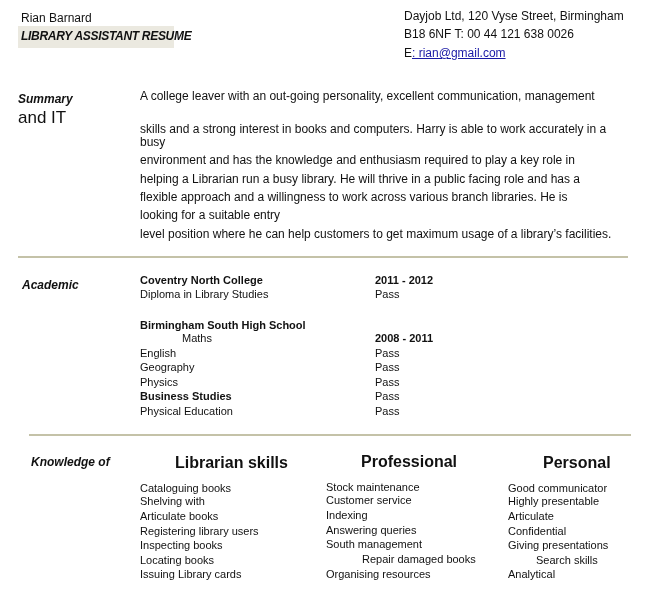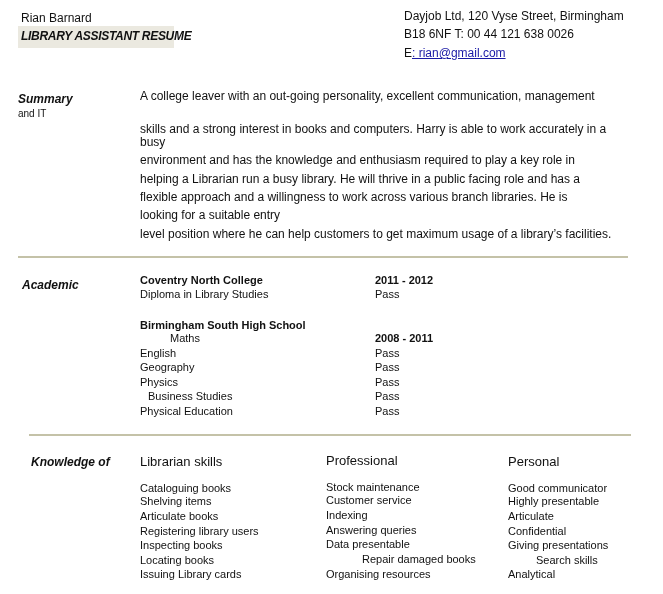--- a/index.html
+++ b/index.html
@@ -5,27 +5,27 @@
   html, body { margin:0; padding:0; background:#ffffff; }
   body { width:663px; height:594px; position:relative; overflow:hidden;
          font-family:"Liberation Sans", "DejaVu Sans", sans-serif; color:#111; font-size:11px; }
   .abs { position:absolute; white-space:nowrap; }
   .name { left:21px; top:11px; font-size:12px; }
   .title { left:18px; top:26px; width:156px; height:22px; background:#ebe9e0; }
   .title span { position:absolute; left:3px; top:3px; font-size:12px; font-weight:bold; font-style:italic; letter-spacing:-0.3px; }
   .contact { left:404px; font-size:12px; }
   .email a { color:#1a1aa6; text-decoration:underline;margin-top:43px; }
   .section-label { font-style:italic; font-weight:bold; font-size:12px; }
-  .plain-label { font-size:10px; }
+  .plain-label { font-size:17px; }
   .summary-line { left:140px; font-size:12px; }
   .rule { position:absolute; height:2px; background:#c4c2a8; }
   .bold { font-weight:bold; }
   .acad { font-size:11px; }
   .skill { font-size:11px; }
-  .skill-head { font-size:13px; font-weight:normal; }
+  .skill-head { font-size:16px; font-weight:bold;margin-left:35px; }
 </style>
 </head>
 <body>
 
 <div class="abs name">Rian Barnard</div>
 <div class="abs title">
   <span>LIBRARY ASSISTANT RESUME</span>
 </div>
 <div class="abs contact" style="top:9px;">Dayjob Ltd, 120 Vyse Street, Birmingham</div>
 <div class="abs contact" style="top:27px;">B18 6NF T:  00 44 121 638 0026</div>
@@ -48,54 +48,54 @@
 <div class="rule" style="left:18px; top:256px; width:610px;"></div>
 
 <div class="abs section-label" style="left:22px; top:278px;">Academic</div>
 
 <div class="abs acad bold" style="left:140px; top:274px;">Coventry North College</div>
 <div class="abs acad bold" style="left:375px; top:274px;">2011 - 2012</div>
 <div class="abs acad" style="left:140px; top:288px;">Diploma in Library Studies</div>
 <div class="abs acad" style="left:375px; top:288px;">Pass</div>
 
 <div class="abs acad bold" style="left:140px; top:319px;">Birmingham South High School</div>
-<div class="abs acad" style="left:140px; top:332px;padding-left:30px;">Maths</div>
+<div class="abs acad" style="left:152px; top:332px;padding-left:30px;">Maths</div>
 <div class="abs acad bold" style="left:375px; top:332px;">2008 - 2011</div>
 <div class="abs acad" style="left:140px; top:347px;">English</div>
 <div class="abs acad" style="left:375px; top:347px;">Pass</div>
 <div class="abs acad" style="left:140px; top:361px;">Geography</div>
 <div class="abs acad" style="left:375px; top:361px;">Pass</div>
 <div class="abs acad" style="left:140px; top:376px;">Physics</div>
 <div class="abs acad" style="left:375px; top:376px;">Pass</div>
-<div class="abs acad" style="left:148px; top:390px;">Business Studies</div>
+<div class="abs acad" style="left:140px; top:390px;font-weight:bold;">Business Studies</div>
 <div class="abs acad" style="left:375px; top:390px;">Pass</div>
 <div class="abs acad" style="left:140px; top:405px;">Physical Education</div>
 <div class="abs acad" style="left:375px; top:405px;">Pass</div>
 
 <div class="rule" style="left:29px; top:434px; width:602px;"></div>
 
 <div class="abs section-label" style="left:31px; top:455px;">Knowledge of</div>
 
 <div class="abs skill-head" style="left:140px; top:454px;">Librarian skills</div>
 <div class="abs skill-head" style="left:326px; top:453px;">Professional</div>
 <div class="abs skill-head" style="left:508px; top:454px;">Personal</div>
 
 <div class="abs skill" style="left:140px; top:482px;">Cataloguing books</div>
-<div class="abs skill" style="left:140px; top:495px;">Shelving items</div>
+<div class="abs skill" style="left:140px; top:495px;">Shelving with</div>
 <div class="abs skill" style="left:140px; top:510px;">Articulate books</div>
 <div class="abs skill" style="left:140px; top:525px;">Registering library users</div>
 <div class="abs skill" style="left:140px; top:539px;">Inspecting books</div>
 <div class="abs skill" style="left:140px; top:554px;">Locating books</div>
 <div class="abs skill" style="left:140px; top:568px;">Issuing Library cards</div>
 
 <div class="abs skill" style="left:326px; top:481px;">Stock maintenance</div>
 <div class="abs skill" style="left:326px; top:494px;">Customer service</div>
 <div class="abs skill" style="left:326px; top:509px;">Indexing</div>
 <div class="abs skill" style="left:326px; top:524px;">Answering queries</div>
-<div class="abs skill" style="left:326px; top:538px;">Data presentable</div>
+<div class="abs skill" style="left:326px; top:538px;">South management</div>
 <div class="abs skill" style="left:326px; top:553px;margin-left:36px;">Repair damaged books</div>
 <div class="abs skill" style="left:326px; top:568px;">Organising resources</div>
 
 <div class="abs skill" style="left:508px; top:482px;">Good communicator</div>
 <div class="abs skill" style="left:508px; top:495px;">Highly presentable</div>
 <div class="abs skill" style="left:508px; top:510px;">Articulate</div>
 <div class="abs skill" style="left:508px; top:525px;">Confidential</div>
 <div class="abs skill" style="left:508px; top:539px;">Giving presentations</div>
 <div class="abs skill" style="left:536px; top:554px;">Search skills</div>
 <div class="abs skill" style="left:508px; top:568px;">Analytical</div>

